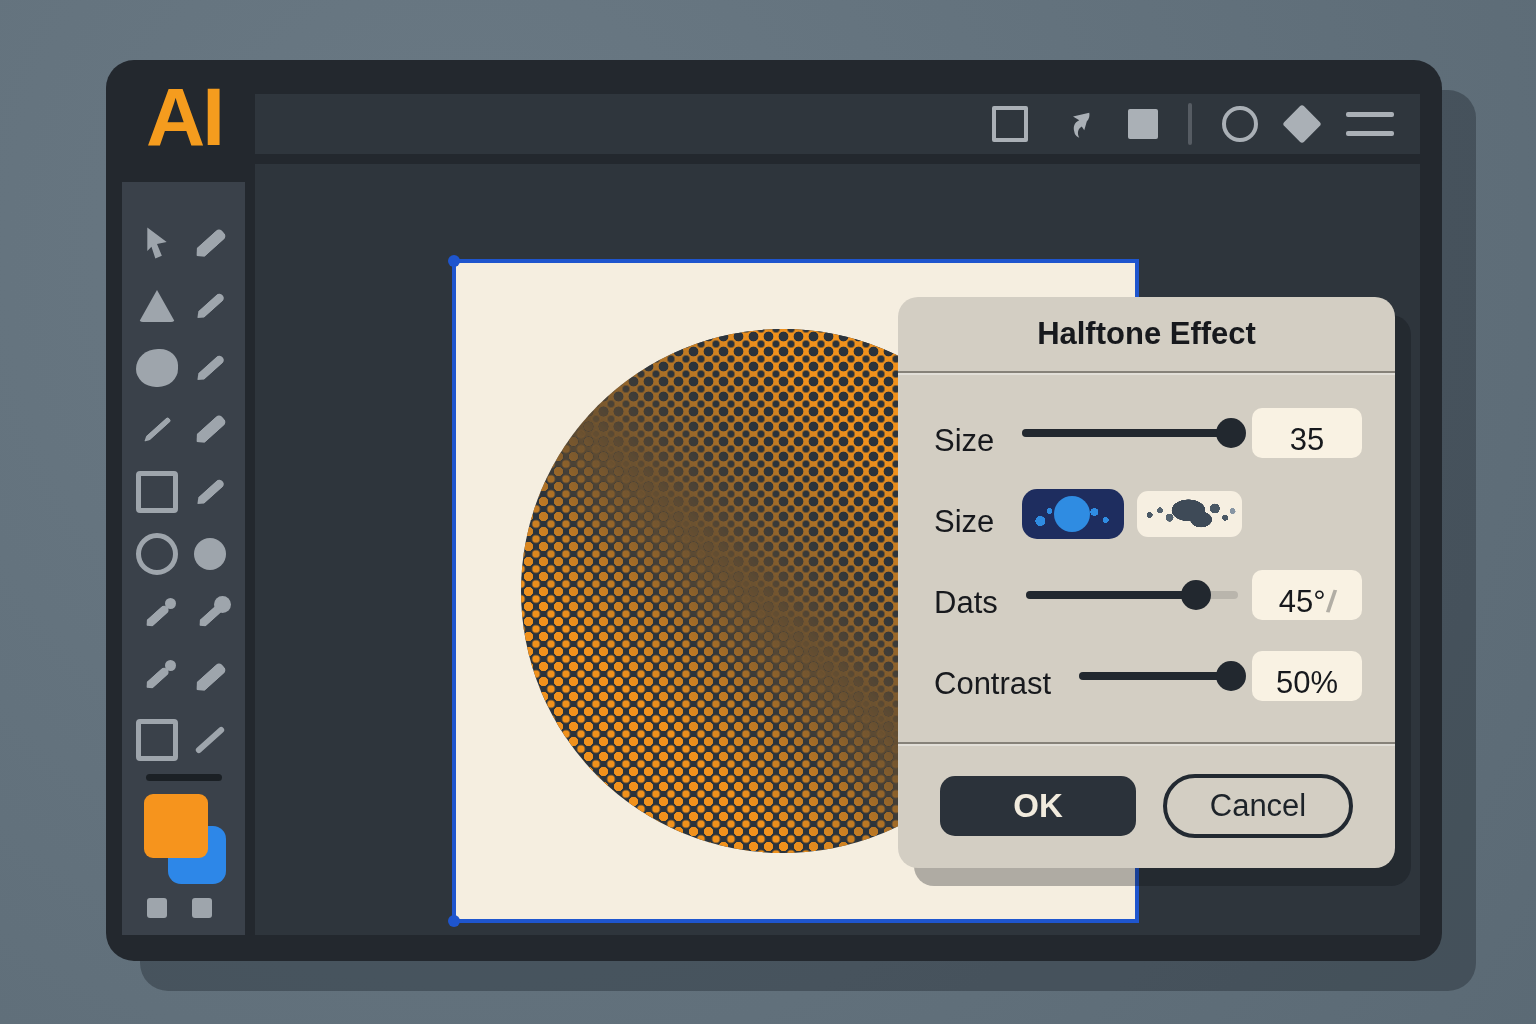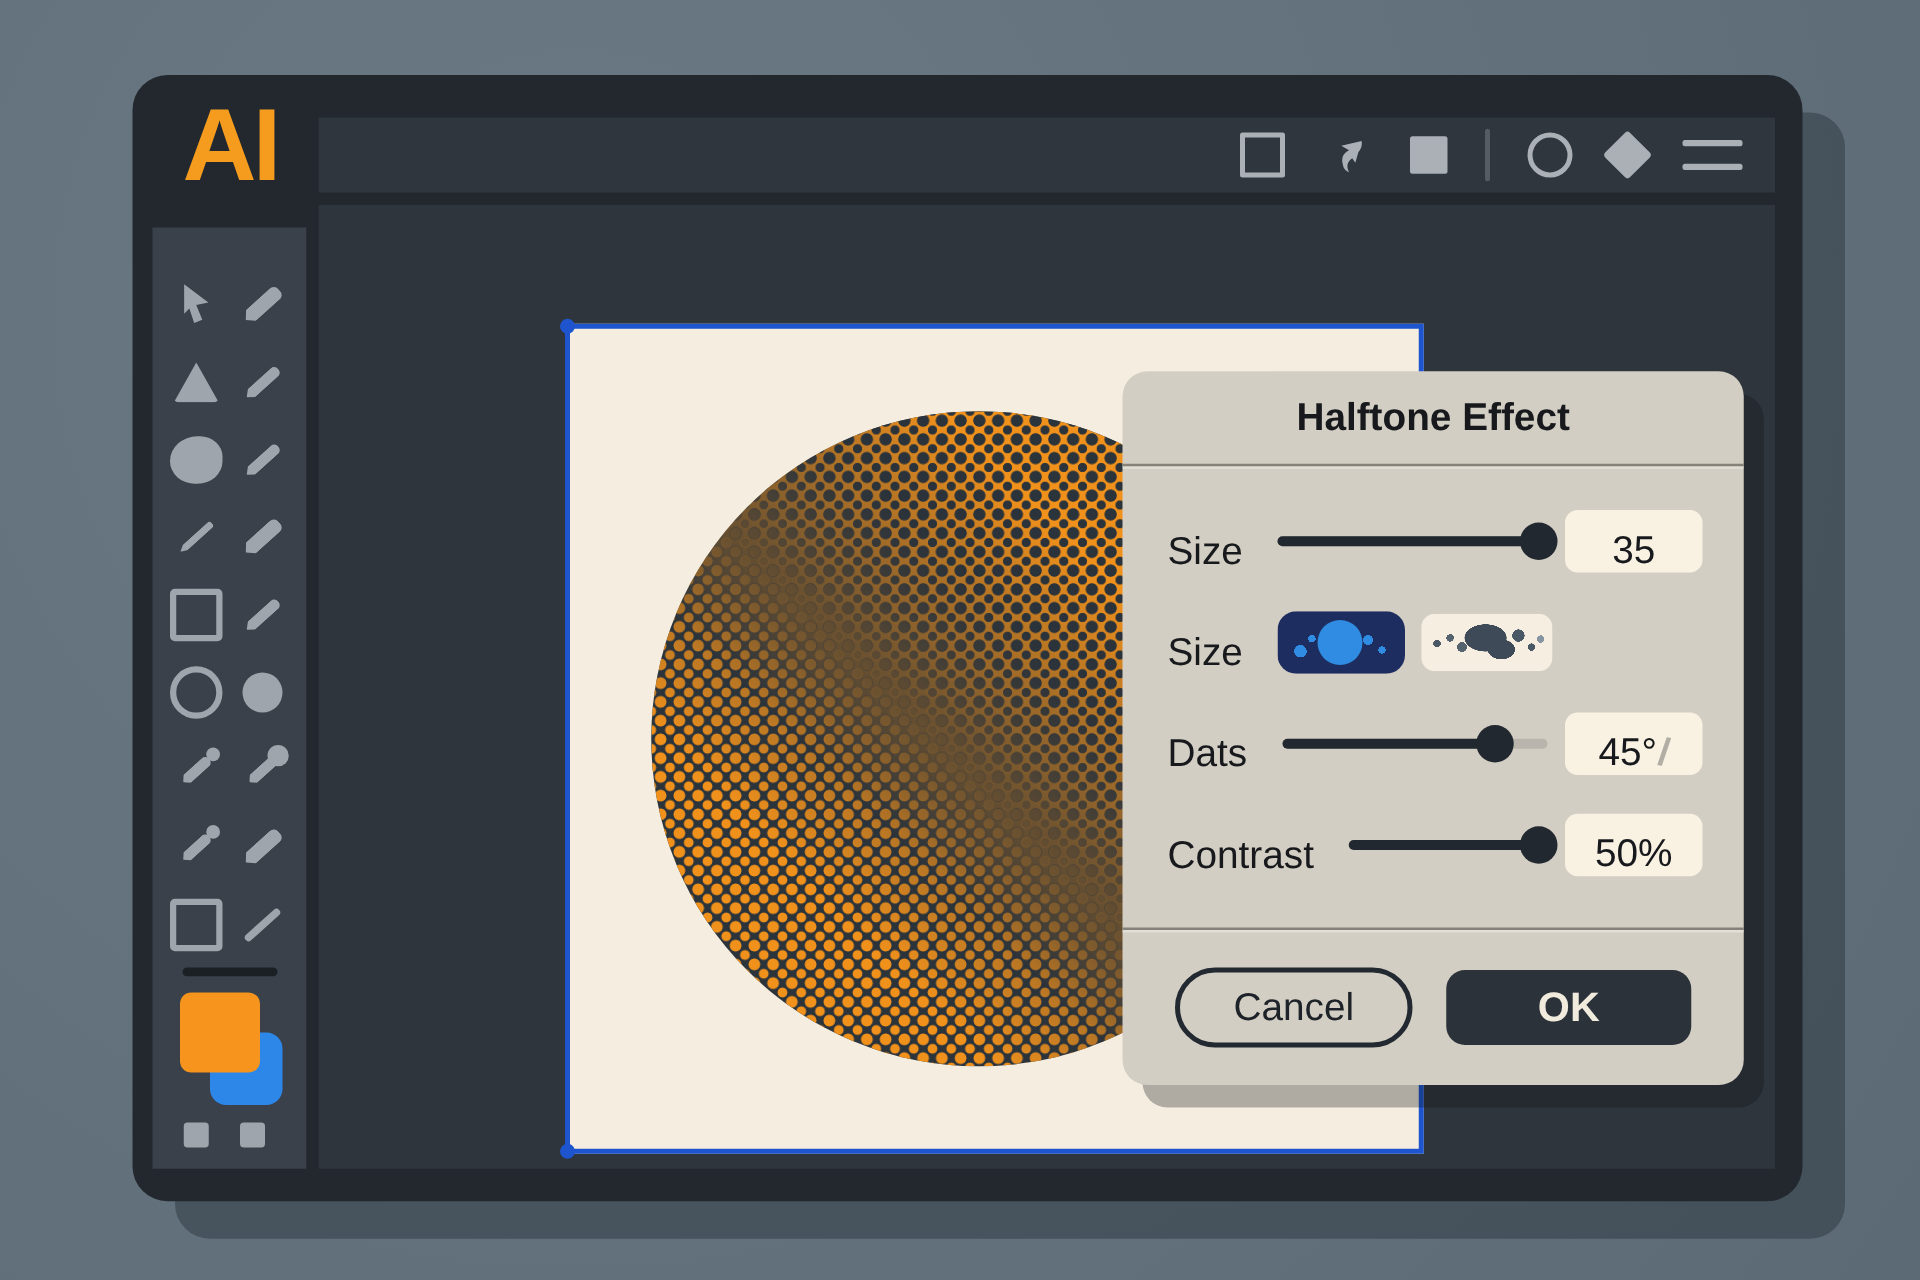--- a/index.html
+++ b/index.html
@@ -307,17 +307,17 @@
           <div class="knob k100"></div>
         </div>
         <div class="valbox">
             <span>50%</span>
           </div>
       </div>
     </div>
 
     <div class="hline footer-line"></div>
     <div class="footer">
+      <div class="btn btn-ok">OK</div>
       <div class="btn btn-cancel">Cancel</div>
-      <div class="btn btn-ok">OK</div>
     </div>
   </div>
 </div>
 
 </body></html>

